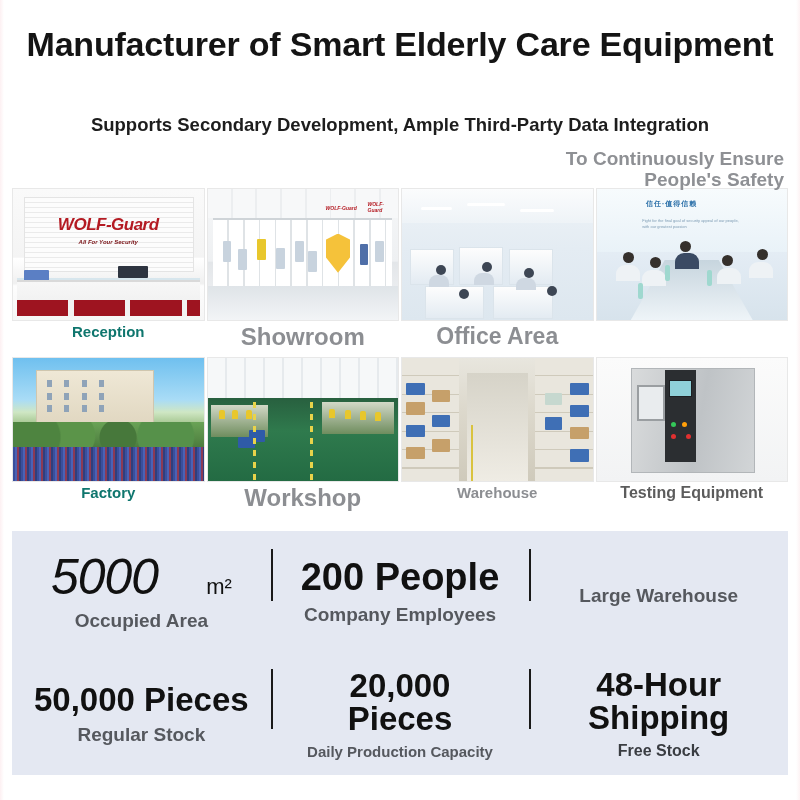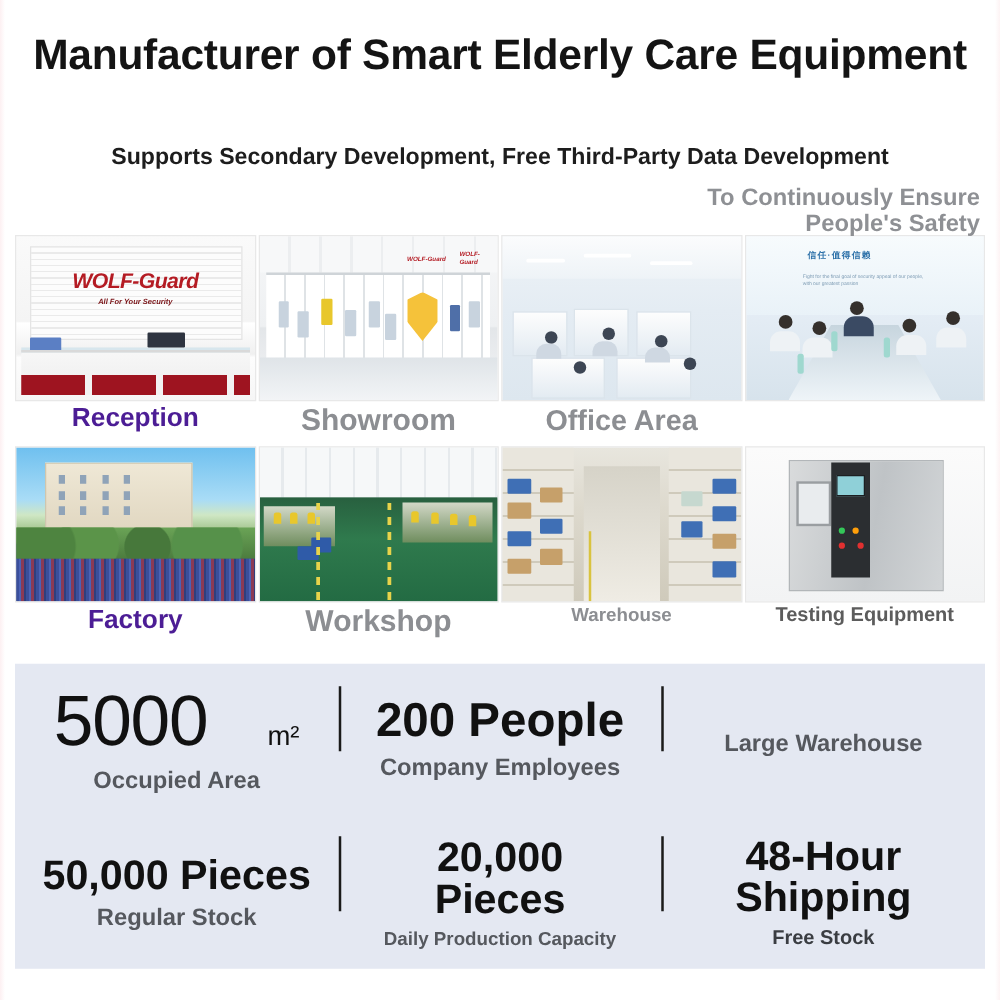--- a/index.html
+++ b/index.html
@@ -54,21 +54,21 @@
   }
   .row2 .photo{height:125px;}
   .caption{
     margin-top:3px;
     font-weight:bold;
     line-height:1.05;
     text-align:center;
     color:#8c8e92;
     font-size:22px;
   }
-  .cap-sm{font-size:21px;color:#4c1d95;}
+  .cap-sm{font-size:15px;color:#0f766e;}
   .cap-md{font-size:15px;color:#8c8e92;}
   .cap-lg{font-size:23px;color:#8c8e92;text-align:center;}
   .cap-xl{font-size:24px;color:#8c8e92;text-align:center;}
   .cap-two{font-size:16px;color:#5c5c5c;}
 
   
   .ph-reception{background:
      linear-gradient(#fafafa,#f4f4f4 52%,#ffffff 53%,#f0f0f0 72%,#fdfdfd 74%,#f6f6f6 100%);}
   .ph-reception .rshutter{position:absolute;left:6%;top:6%;width:88%;height:56%;
      background:repeating-linear-gradient(#fcfcfc 0 4px,#eaeaea 4px 5px);border:1px solid #e4e4e4;}
@@ -163,39 +163,39 @@
     box-sizing:border-box;
   }
   .statrow{display:flex;width:100%;height:50%;}
   .statcol{flex:1 1 0;position:relative;display:flex;flex-direction:column;
     align-items:center;justify-content:center;}
   .statcol.divider::before{
     content:"";position:absolute;left:0;top:18px;width:2px;height:52px;background:#1a1a1a;
   }
   .statrow.r2 .statcol.divider::before{top:16px;height:60px;}
   .num{color:#111111;line-height:1.0;text-align:center;white-space:nowrap;}
-  .num .thin{font-weight:normal;font-size:57px;letter-spacing:-1px;}
+  .num .thin{font-weight:normal;font-size:50px;letter-spacing:-1px;font-style:italic;}
   .num .unit{font-weight:normal;font-size:22px;vertical-align:baseline;margin-left:48px;}
   .num .bold{font-weight:bold;font-size:38px;}
   .num .bold2{font-weight:bold;font-size:33px;line-height:1.0;display:block;}
   .lbl{margin-top:8px;font-size:19px;font-weight:bold;color:#55585e;text-align:center;white-space:nowrap;}
   .lbl.dark{color:#3a3d42;}
   .lbl.sm{font-size:16px;}
   .lbl.xs{font-size:15px;}
 </style>
 </head>
 <body>
 
 <div class="page">
 
   <div class="edge-tint-left"></div>
   <div class="edge-tint-right"></div>
 
   <div class="headline">Manufacturer of Smart Elderly Care Equipment</div>
-  <div class="subhead">Supports Secondary Development, Free Third-Party Data Development</div>
+  <div class="subhead">Supports Secondary Development, Ample Third-Party Data Integration</div>
 
   <div class="slogan">To Continuously Ensure People's Safety</div>
 
   <div class="grid">
 
     <div class="row row1">
 
       <div class="cell">
         <div class="photo ph-reception">
           <div class="rshutter"></div>

